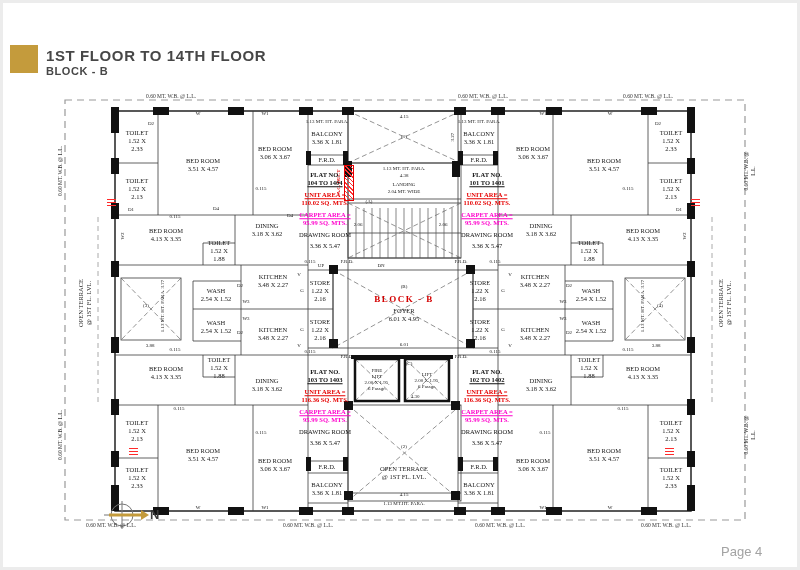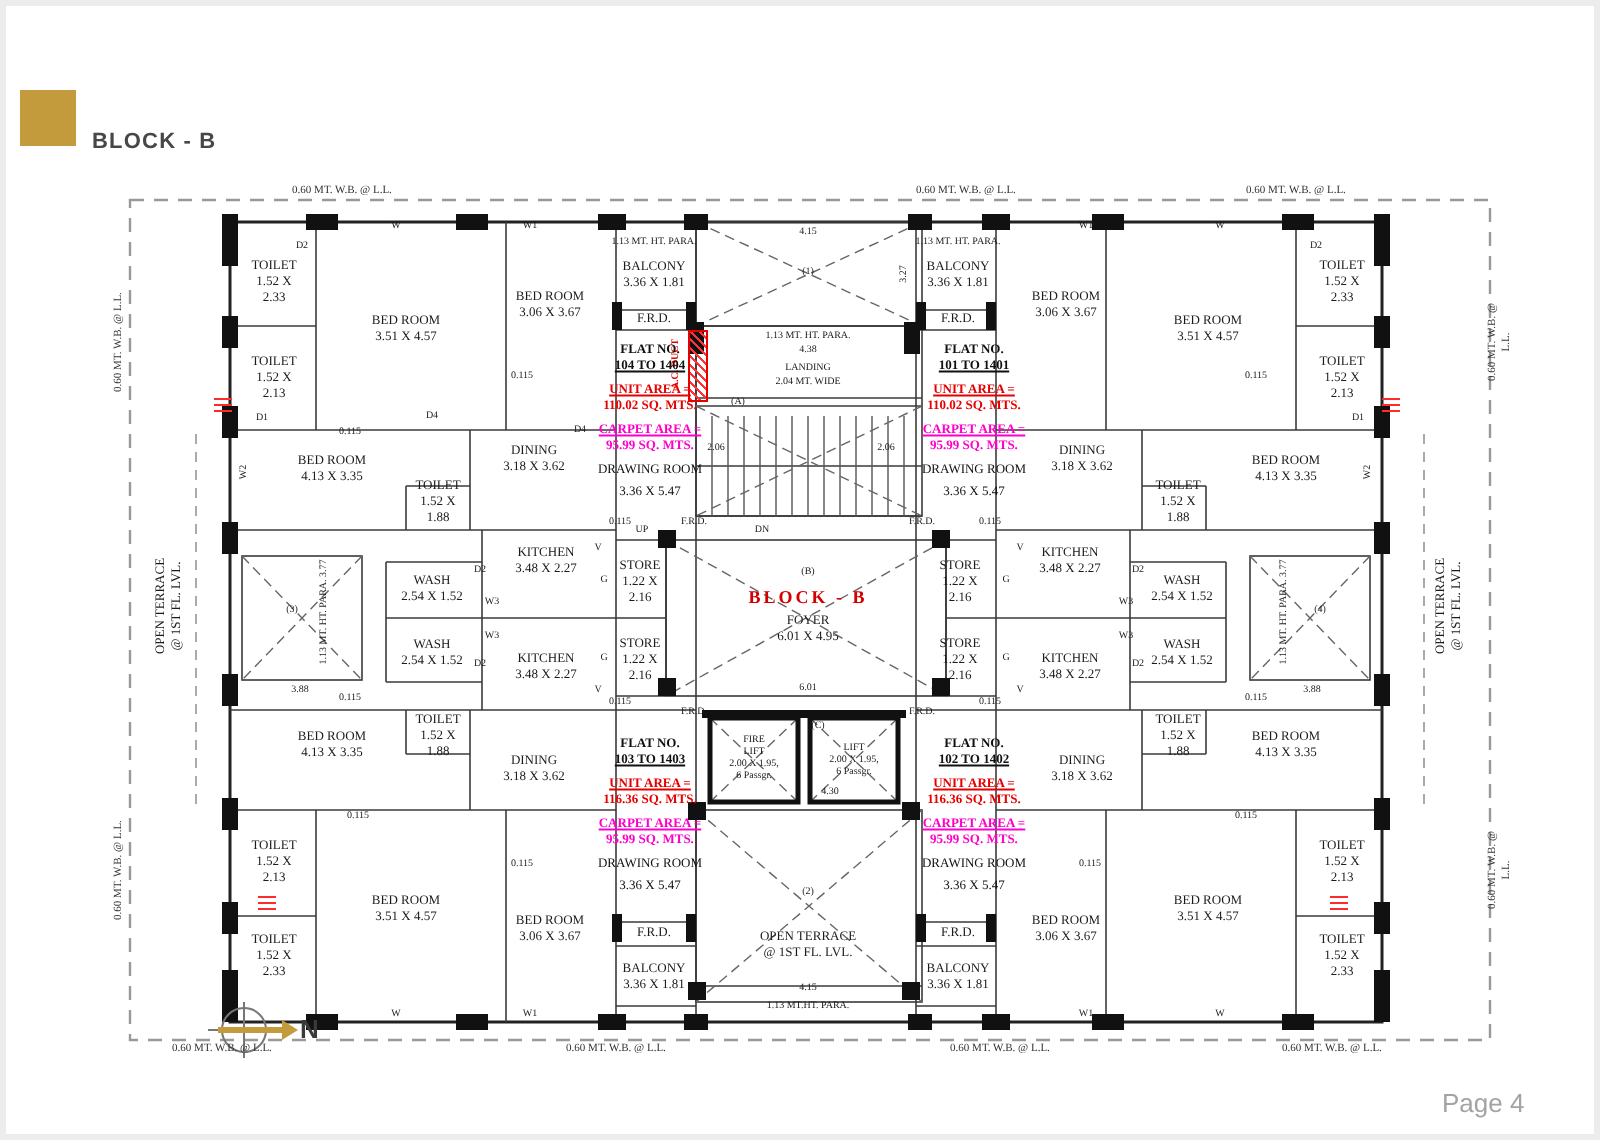--- a/index.html
+++ b/index.html
@@ -42,20 +42,21 @@
       font-size:46px;font-weight:bold;color:rgba(110,110,110,.10);letter-spacing:3px;}
   
   .north{position:absolute;left:147px;top:504px;font-size:13px;font-weight:bold;color:#3a3a3a;}
 </style>
 </head>
 <body>
 
 <div class="page">
 
   <div class="logo"></div>
+  <div class="title">1ST FLOOR TO 14TH FLOOR</div>
   <div class="subtitle">BLOCK - B</div>
 
 
   <svg class="plan" width="800" height="570">
 
     <rect x="62" y="97" width="680" height="420" fill="none" stroke="#999" stroke-width="1.2" stroke-dasharray="7 5"></rect>
     <line x1="95" y1="214" x2="95" y2="402" stroke="#aaa" stroke-width="1" stroke-dasharray="5 4"></line>
     <line x1="709" y1="214" x2="709" y2="402" stroke="#aaa" stroke-width="1" stroke-dasharray="5 4"></line>
 
     <rect x="112" y="108" width="576" height="400" fill="none" stroke="#222" stroke-width="1.5"></rect>

